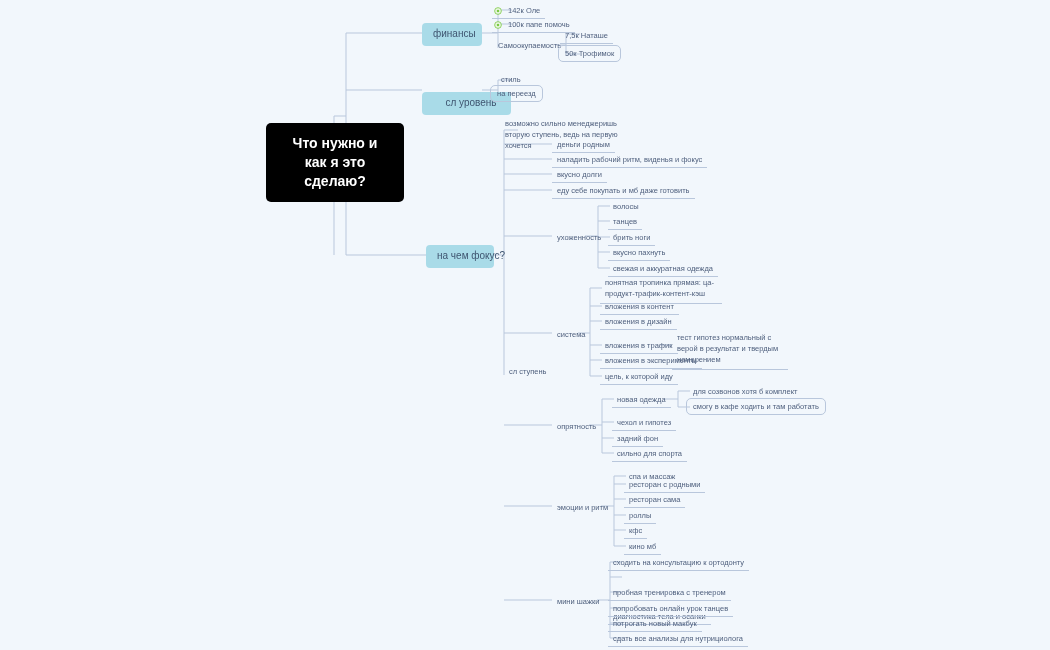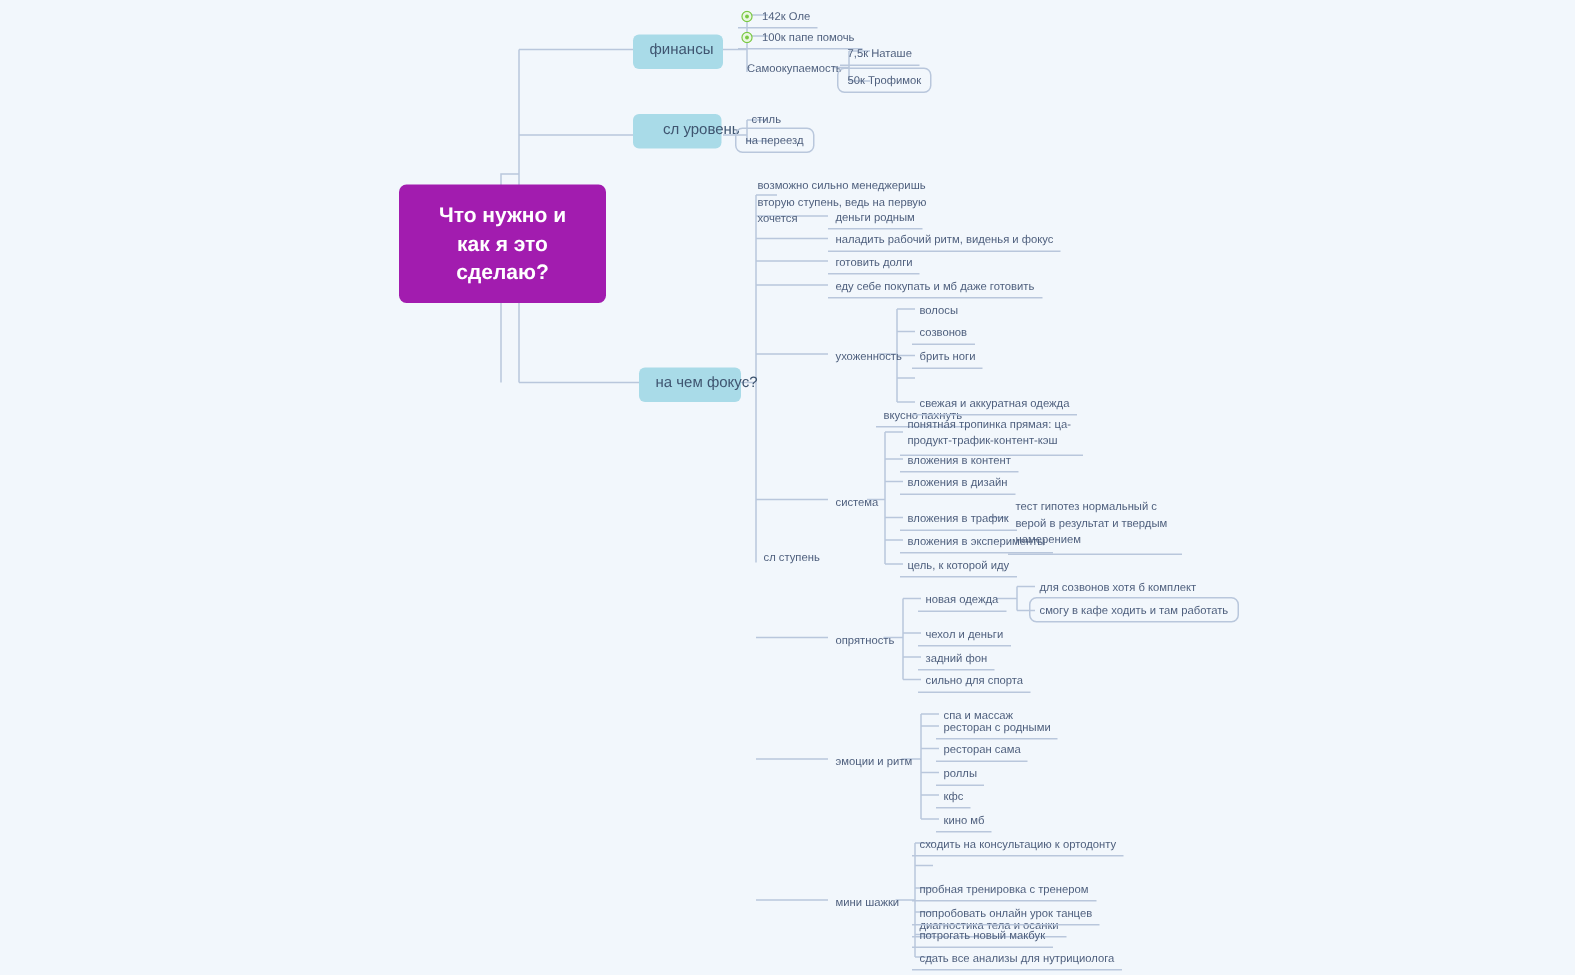--- a/index.html
+++ b/index.html
@@ -21,21 +21,21 @@
     pointer-events: none;
   }
   .node {
     position: absolute;
     white-space: nowrap;
     color: #4a5a78;
     line-height: 1.25;
   }
   
   .root {
-    background: #a21caf;
+    background: #000000;
     color: #ffffff;
     border-radius: 5px;
     font-size: 14px;
     font-weight: bold;
     text-align: center;
     padding: 11px 14px;
     line-height: 1.35;
     white-space: normal;
   }
   
@@ -201,58 +201,58 @@
     </svg>
     <span>100к папе помочь</span>
   </div>
 
   <div class="node grp" style="left:493px; top:38px;">Самоокупаемость</div>
 
   <div class="node leaf" style="left:560px; top:28px;">7,5к Наташе</div>
 
   <div class="node boxed" style="left:558px; top:45px;">50к Трофимок</div>
 
-  <div class="node pill" style="left:422px; top:76px; width:59px;padding-left:20px;">сл уровень</div>
+  <div class="node pill" style="left:422px; top:92px; width:89px;padding-left:20px;">сл уровень</div>
 
   <div class="node leaf noline" style="left:496px; top:72px;">стиль</div>
 
   <div class="node boxed" style="left:490px; top:85px;">на переезд</div>
 
   <div class="node pill" style="left:426px; top:245px; width:68px;">на чем фокус?</div>
 
   <div class="node leaf two noline" style="left:500px; top:116px; width:140px;">возможно сильно менеджеришь вторую ступень, ведь на первую хочется</div>
 
   <div class="node grp" style="left:504px; top:364px;">сл ступень</div>
 
   <div class="node leaf" style="left:552px; top:137px;">деньги родным</div>
   <div class="node leaf" style="left:552px; top:152px;">наладить рабочий ритм, виденья и фокус</div>
-  <div class="node leaf" style="left:552px; top:167px;">готовить долги</div>
+  <div class="node leaf" style="left:552px; top:167px;">вкусно долги</div>
   <div class="node leaf" style="left:552px; top:183px;">еду себе покупать и мб даже готовить</div>
 
   <div class="node grp" style="left:552px; top:230px;">ухоженность</div>
   <div class="node leaf noline" style="left:608px; top:199px;">волосы</div>
-  <div class="node leaf" style="left:608px; top:214px;">созвонов</div>
+  <div class="node leaf" style="left:608px; top:214px;">танцев</div>
   <div class="node leaf" style="left:608px; top:230px;">брить ноги</div>
-  <div class="node leaf" style="left:584px; top:245px;margin-top:24px;">вкусно пахнуть</div>
+  <div class="node leaf" style="left:608px; top:245px;">вкусно пахнуть</div>
   <div class="node leaf" style="left:608px; top:261px;">свежая и аккуратная одежда</div>
 
   <div class="node grp" style="left:552px; top:327px;">система</div>
   <div class="node leaf two" style="left:600px; top:275px; width:122px;">понятная тропинка прямая: ца-продукт-трафик-контент-кэш</div>
   <div class="node leaf" style="left:600px; top:299px;">вложения в контент</div>
   <div class="node leaf" style="left:600px; top:314px;">вложения в дизайн</div>
   <div class="node leaf" style="left:600px; top:338px;">вложения в трафик</div>
   <div class="node leaf two" style="left:672px; top:330px; width:116px;">тест гипотез нормальный с верой в результат и твердым намерением</div>
   <div class="node leaf" style="left:600px; top:353px;">вложения в эксперименты</div>
   <div class="node leaf" style="left:600px; top:369px;">цель, к которой иду</div>
 
   <div class="node grp" style="left:552px; top:419px;">опрятность</div>
   <div class="node leaf" style="left:612px; top:392px;">новая одежда</div>
   <div class="node leaf noline" style="left:688px; top:384px;">для созвонов хотя б комплект</div>
   <div class="node boxed" style="left:686px; top:398px;">смогу в кафе ходить и там работать</div>
-  <div class="node leaf" style="left:612px; top:415px;">чехол и деньги</div>
+  <div class="node leaf" style="left:612px; top:415px;">чехол и гипотез</div>
   <div class="node leaf" style="left:612px; top:431px;">задний фон</div>
   <div class="node leaf" style="left:612px; top:446px;">сильно для спорта</div>
 
   <div class="node grp" style="left:552px; top:500px;">эмоции и ритм</div>
   <div class="node leaf noline" style="left:624px; top:469px;">спа и массаж</div>
   <div class="node leaf" style="left:624px; top:477px;">ресторан с родными</div>
   <div class="node leaf" style="left:624px; top:492px;">ресторан сама</div>
   <div class="node leaf" style="left:624px; top:508px;">роллы</div>
   <div class="node leaf" style="left:624px; top:523px;">кфс</div>
   <div class="node leaf" style="left:624px; top:539px;">кино мб</div>

